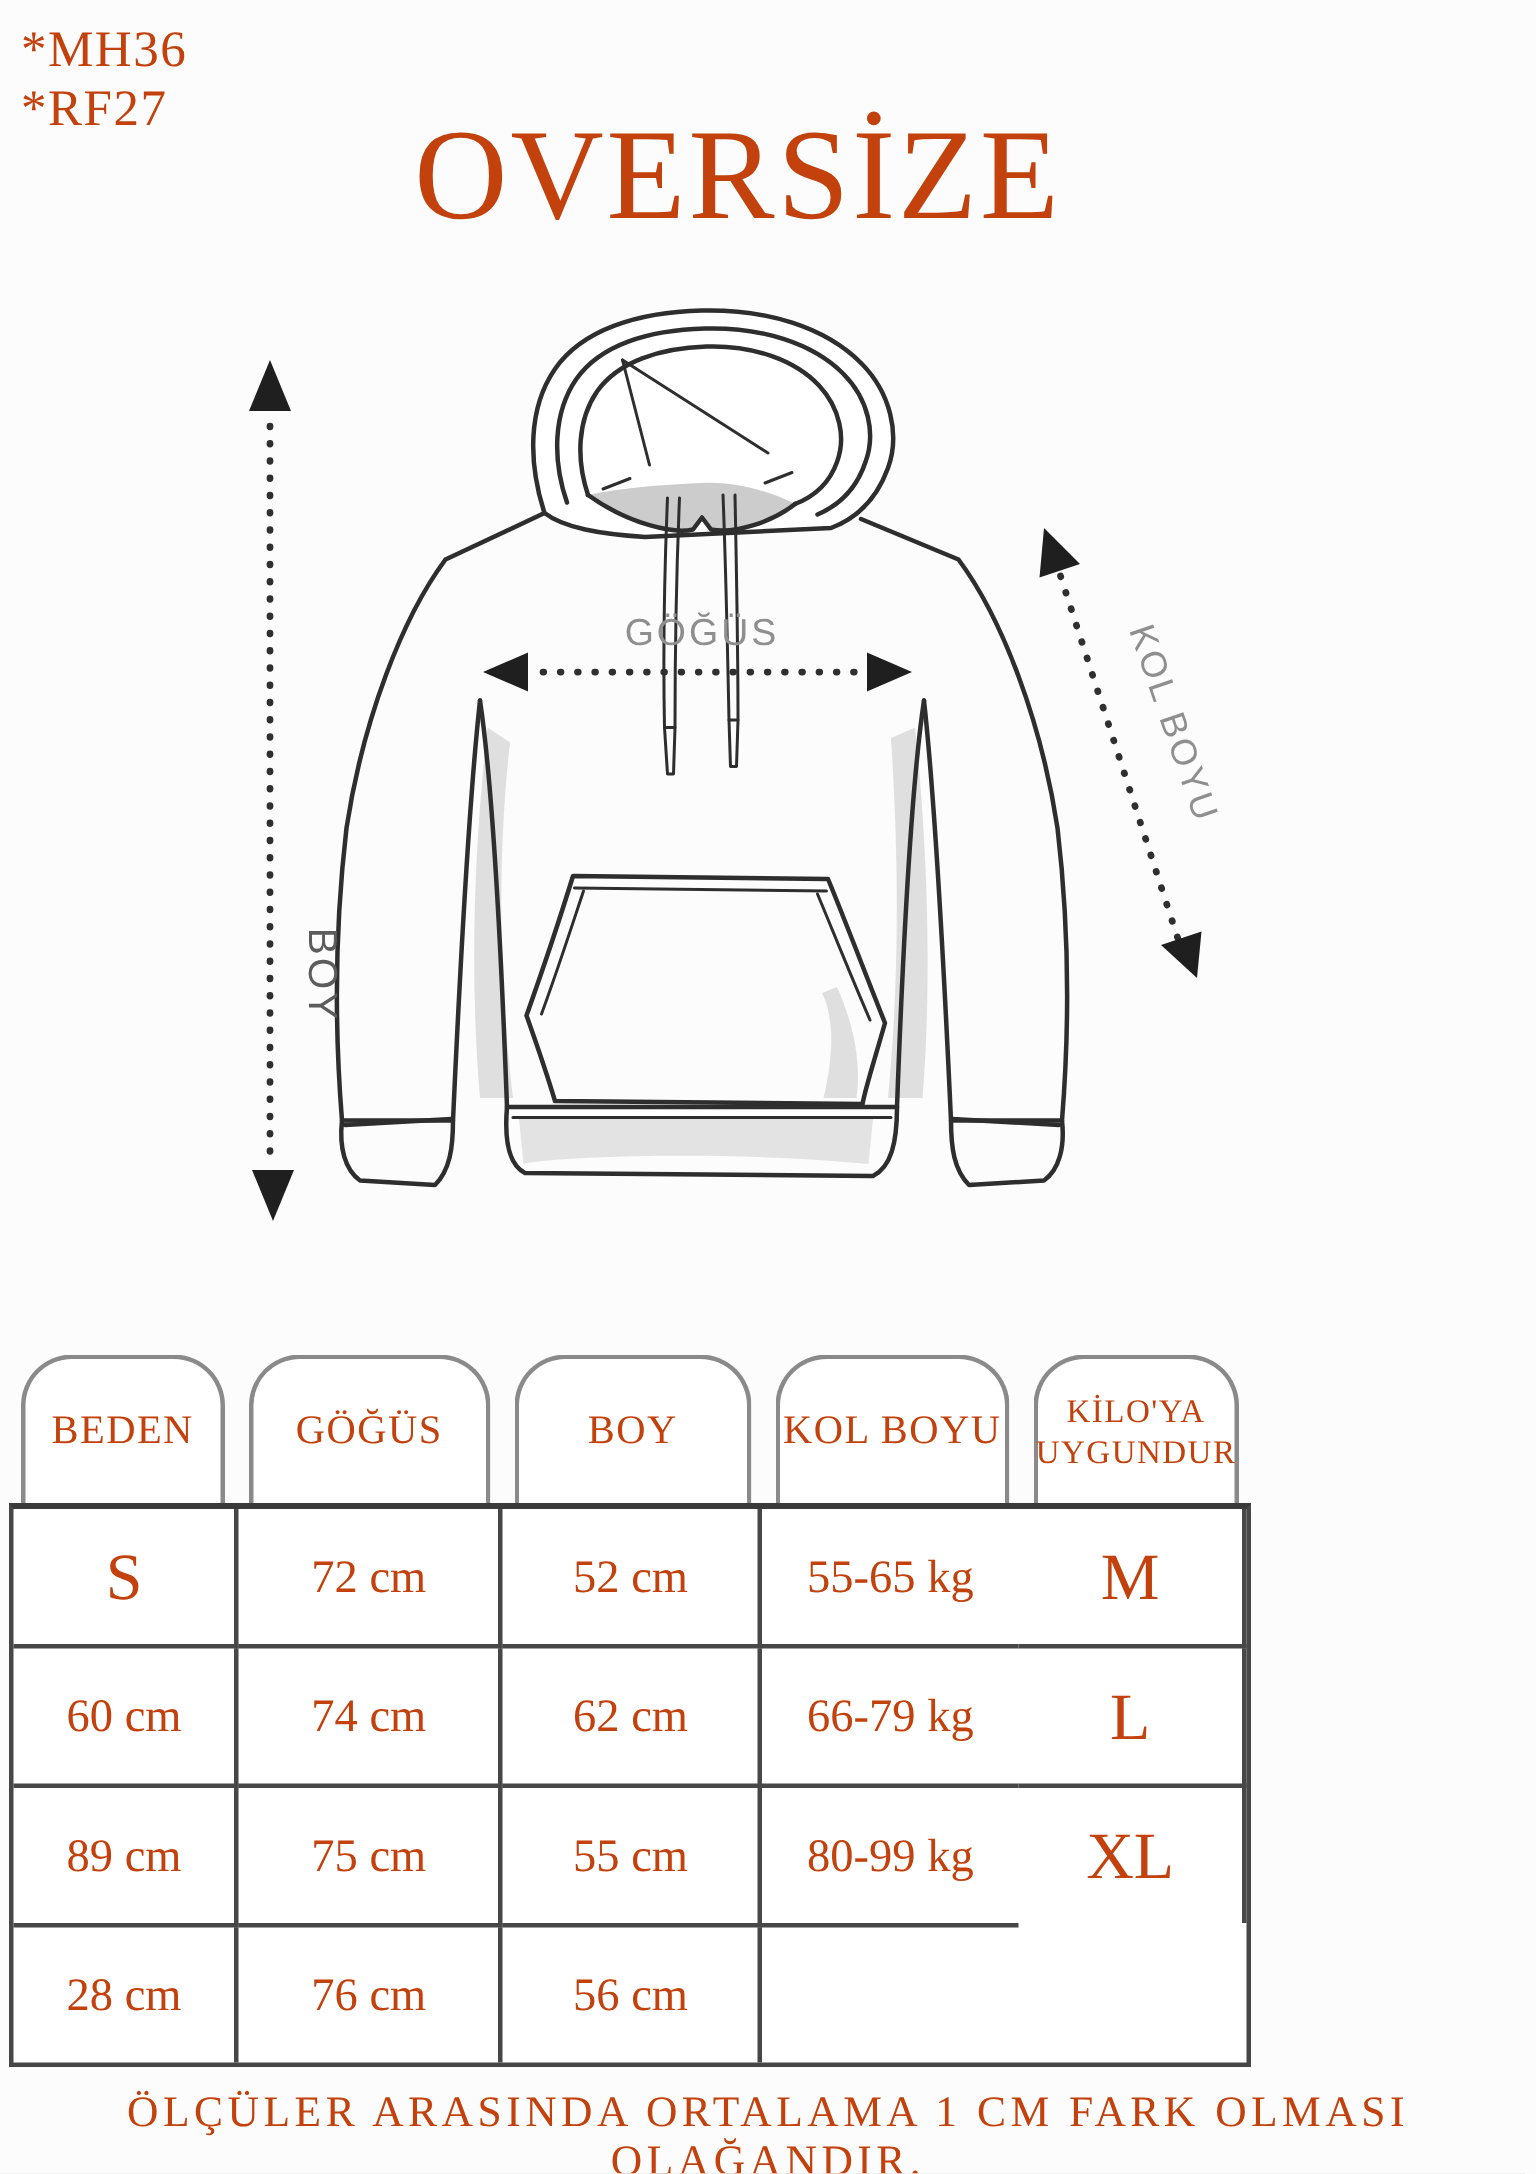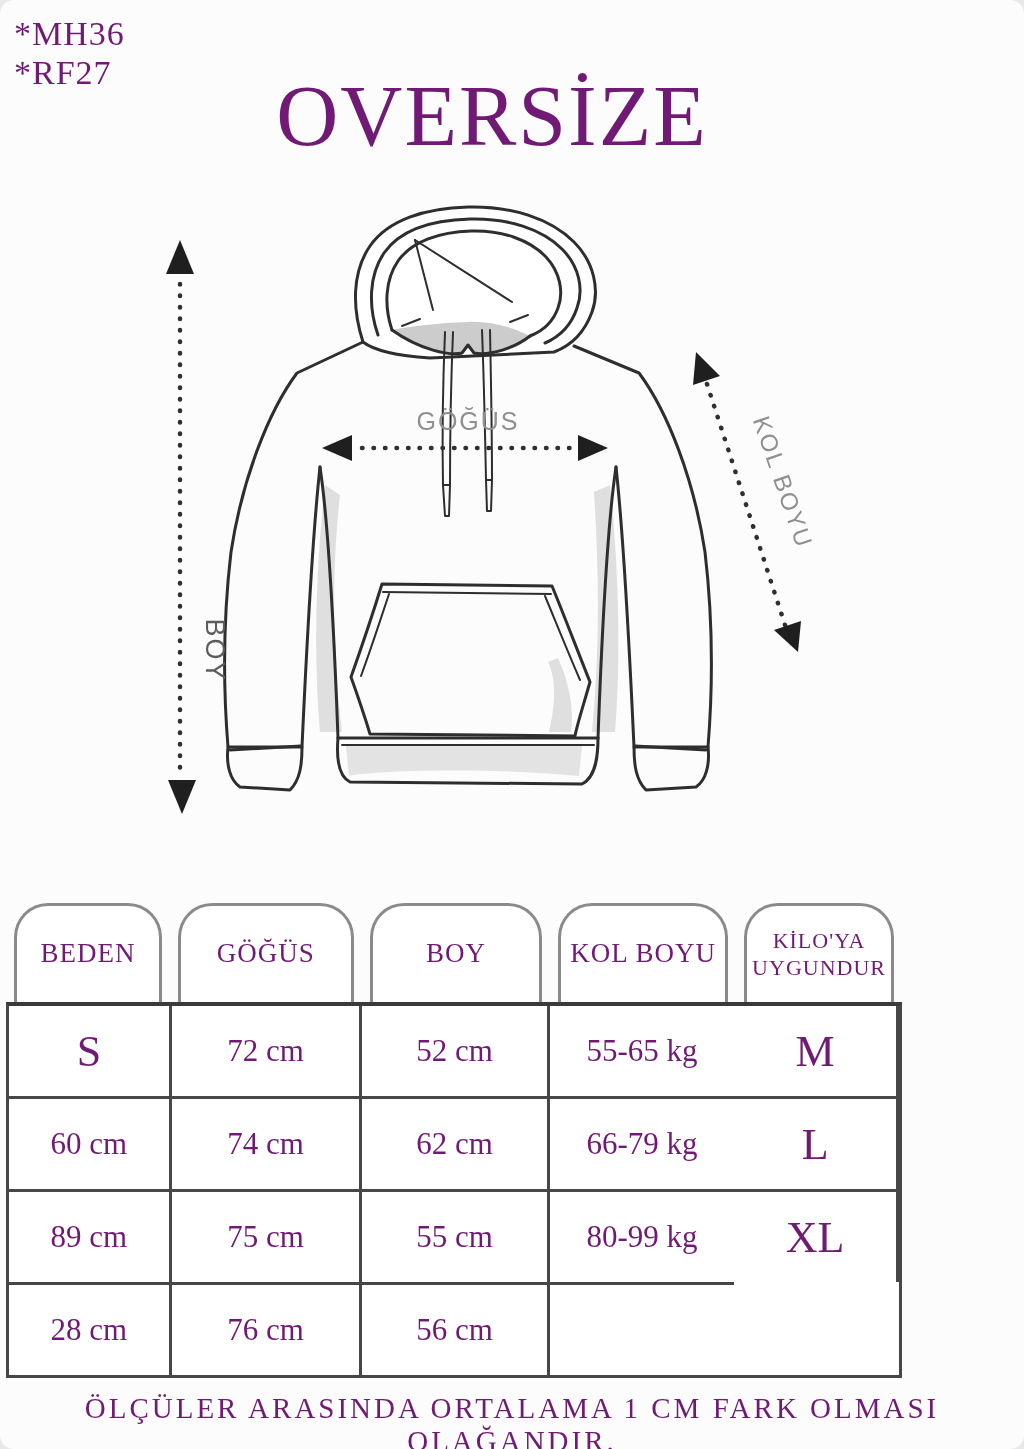--- a/index.html
+++ b/index.html
@@ -1,19 +1,19 @@
 <!DOCTYPE html>
 <html><head>
 <meta charset="utf-8">
 <style>
   html,body{margin:0;padding:0;background:#e9e9e9;}
   .page{
     position:relative;width:1024px;height:1449px;margin:0 auto;
     background:#fcfcfc;overflow:hidden;
-    font-family:"Liberation Serif", serif;color:#701a75;border-radius:14px;
+    font-family:"Liberation Serif", serif;color:#c2410c;
   }
   
   .codes{position:absolute;top:14px;left:14px;font-size:34px;line-height:1.16;letter-spacing:1px;}
   
   .title{
     position:absolute;top:8px;left:0;width:984px;text-align:center;
     font-size:86px;letter-spacing:2px;font-weight:normal;
   }
   
   .diagram{position:absolute;left:130px;top:180px;width:760px;height:700px;}
@@ -21,21 +21,21 @@
   .sketch{stroke:#2e2e2e;stroke-width:3;fill:none;stroke-linecap:round;stroke-linejoin:round;}
   .sketch-fill{stroke:#2e2e2e;stroke-width:3;fill:#ffffff;stroke-linejoin:round;}
   .thin{stroke-width:2;}
   .shadow{fill:#d9d9d9;stroke:none;opacity:.85;}
   .shadow2{fill:#e3e3e3;stroke:none;}
   .neckshadow{fill:#c7c7c7;stroke:none;opacity:.9;}
   .dots{stroke:#2f2f2f;stroke-width:4.5;fill:none;stroke-linecap:round;stroke-dasharray:0.5 11;}
   .ah{fill:#1f1f1f;stroke:none;}
   .mlabel{font-family:"Liberation Sans",sans-serif;letter-spacing:2px;}
   
-  .size-table{position:absolute;left:6px;top:903px;width:896px;}
+  .size-table{position:absolute;left:6px;top:903px;width:828px;}
   .thead{display:grid;grid-template-columns:18.3% 21.4% 21.05% 20.75% 18.5%;height:99px;}
   .tab{
     margin:0 8px;border:3px solid #8a8a8a;border-bottom:none;
     border-radius:34px 34px 0 0;
     display:flex;align-items:center;justify-content:center;text-align:center;
     font-size:27px;letter-spacing:1px;background:#fff;
   }
   .tab .tab-label{white-space:pre-line;line-height:1.25;}
   .tab-small{font-size:22px;}
   .tbody{

